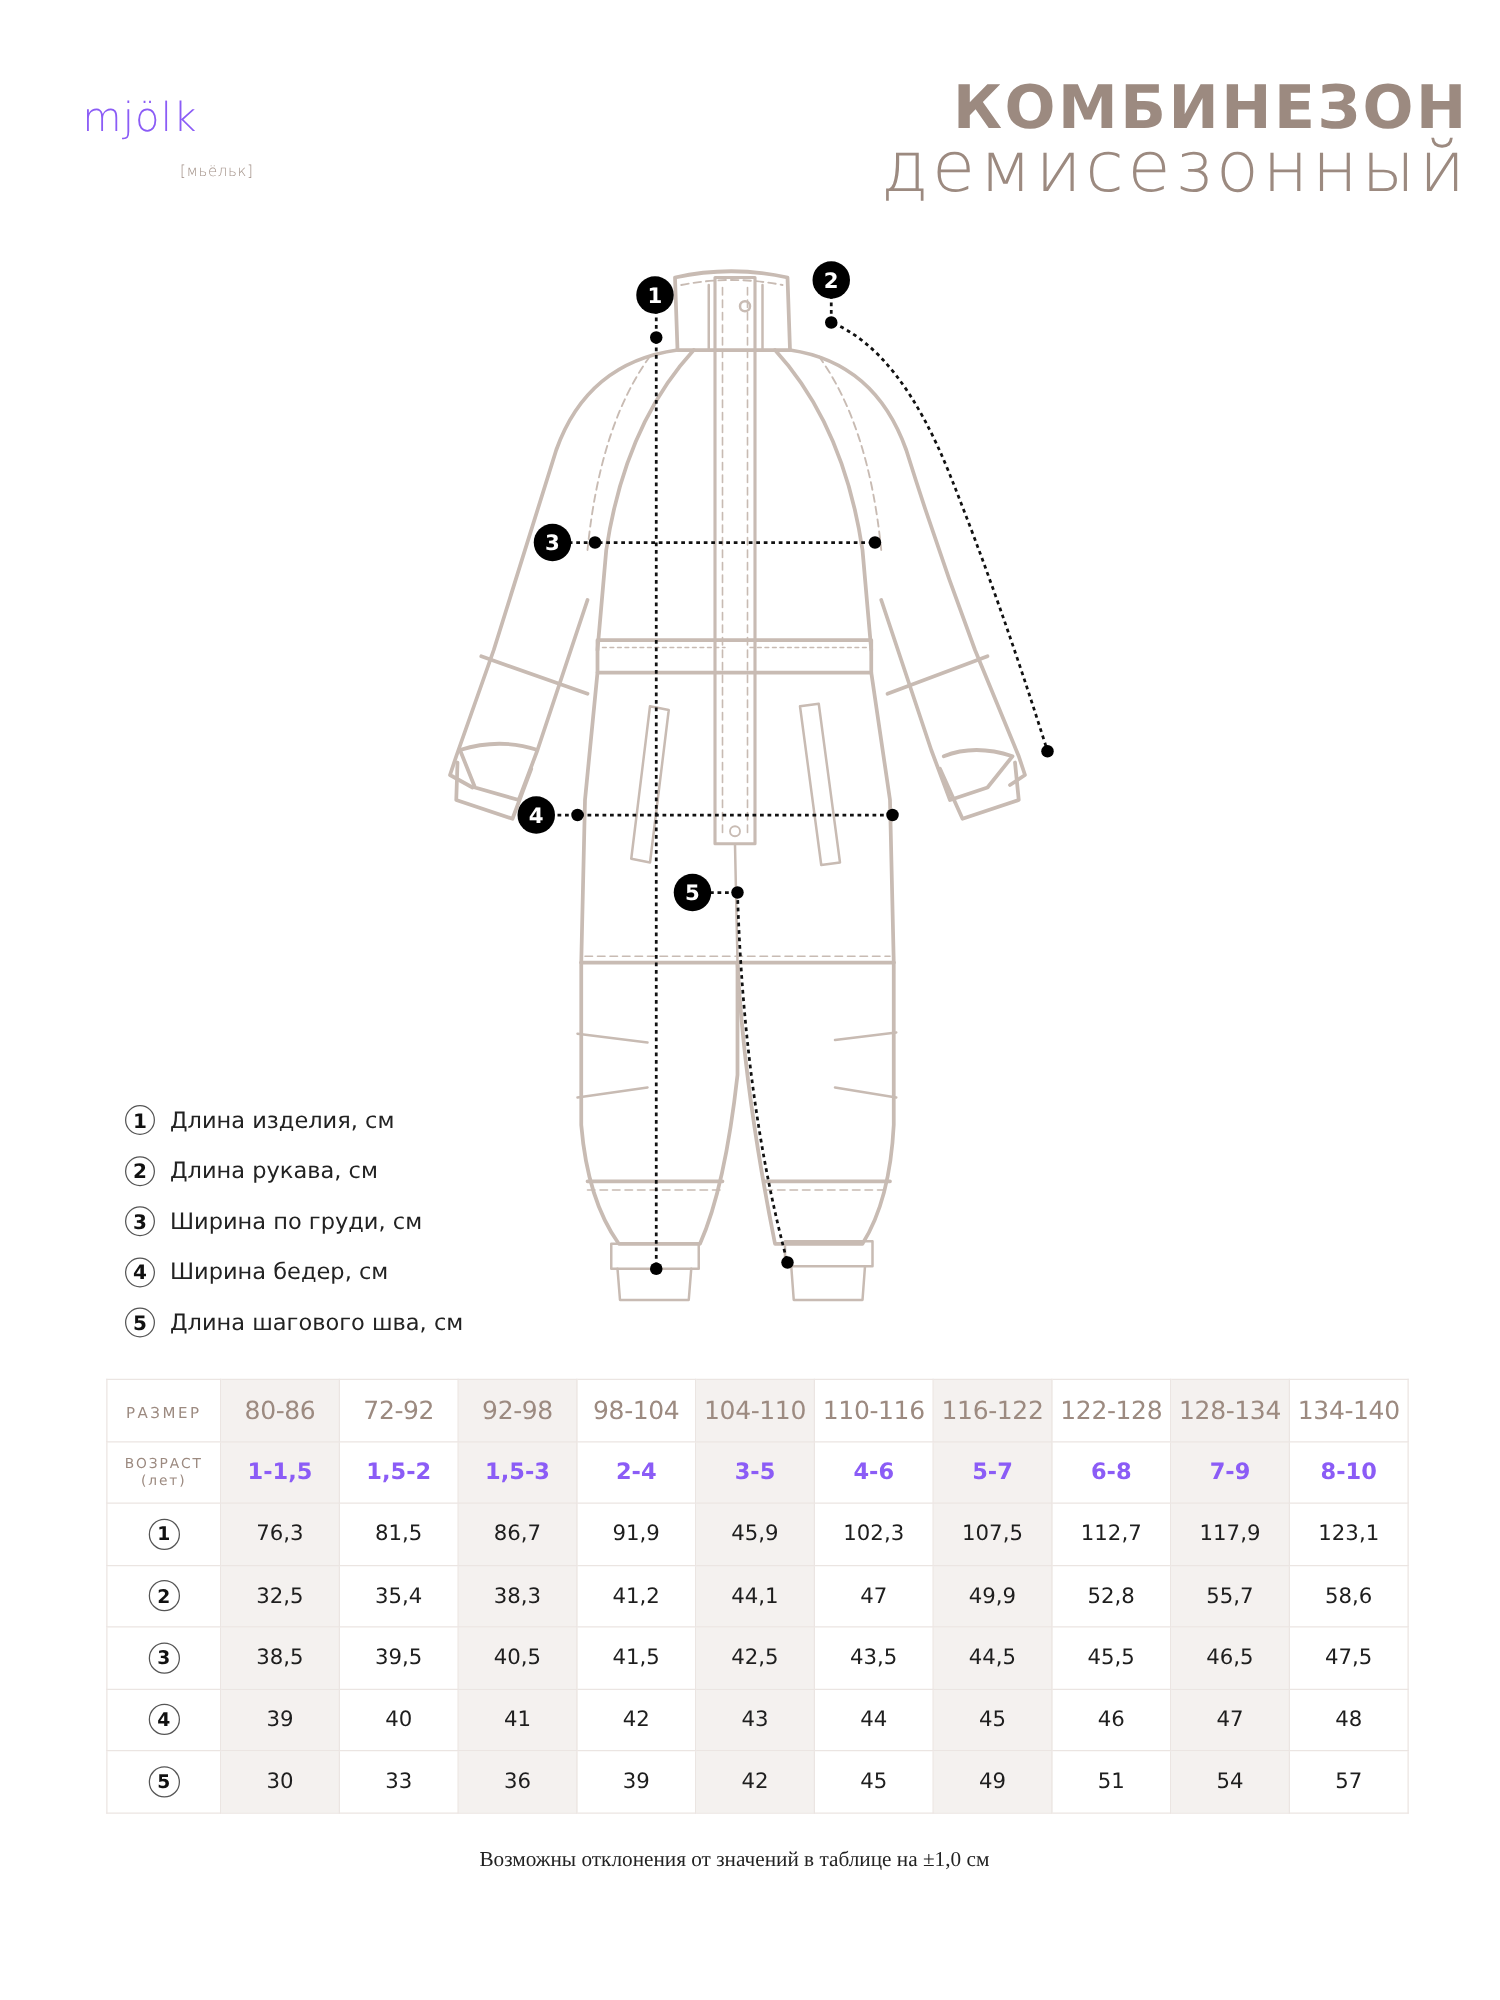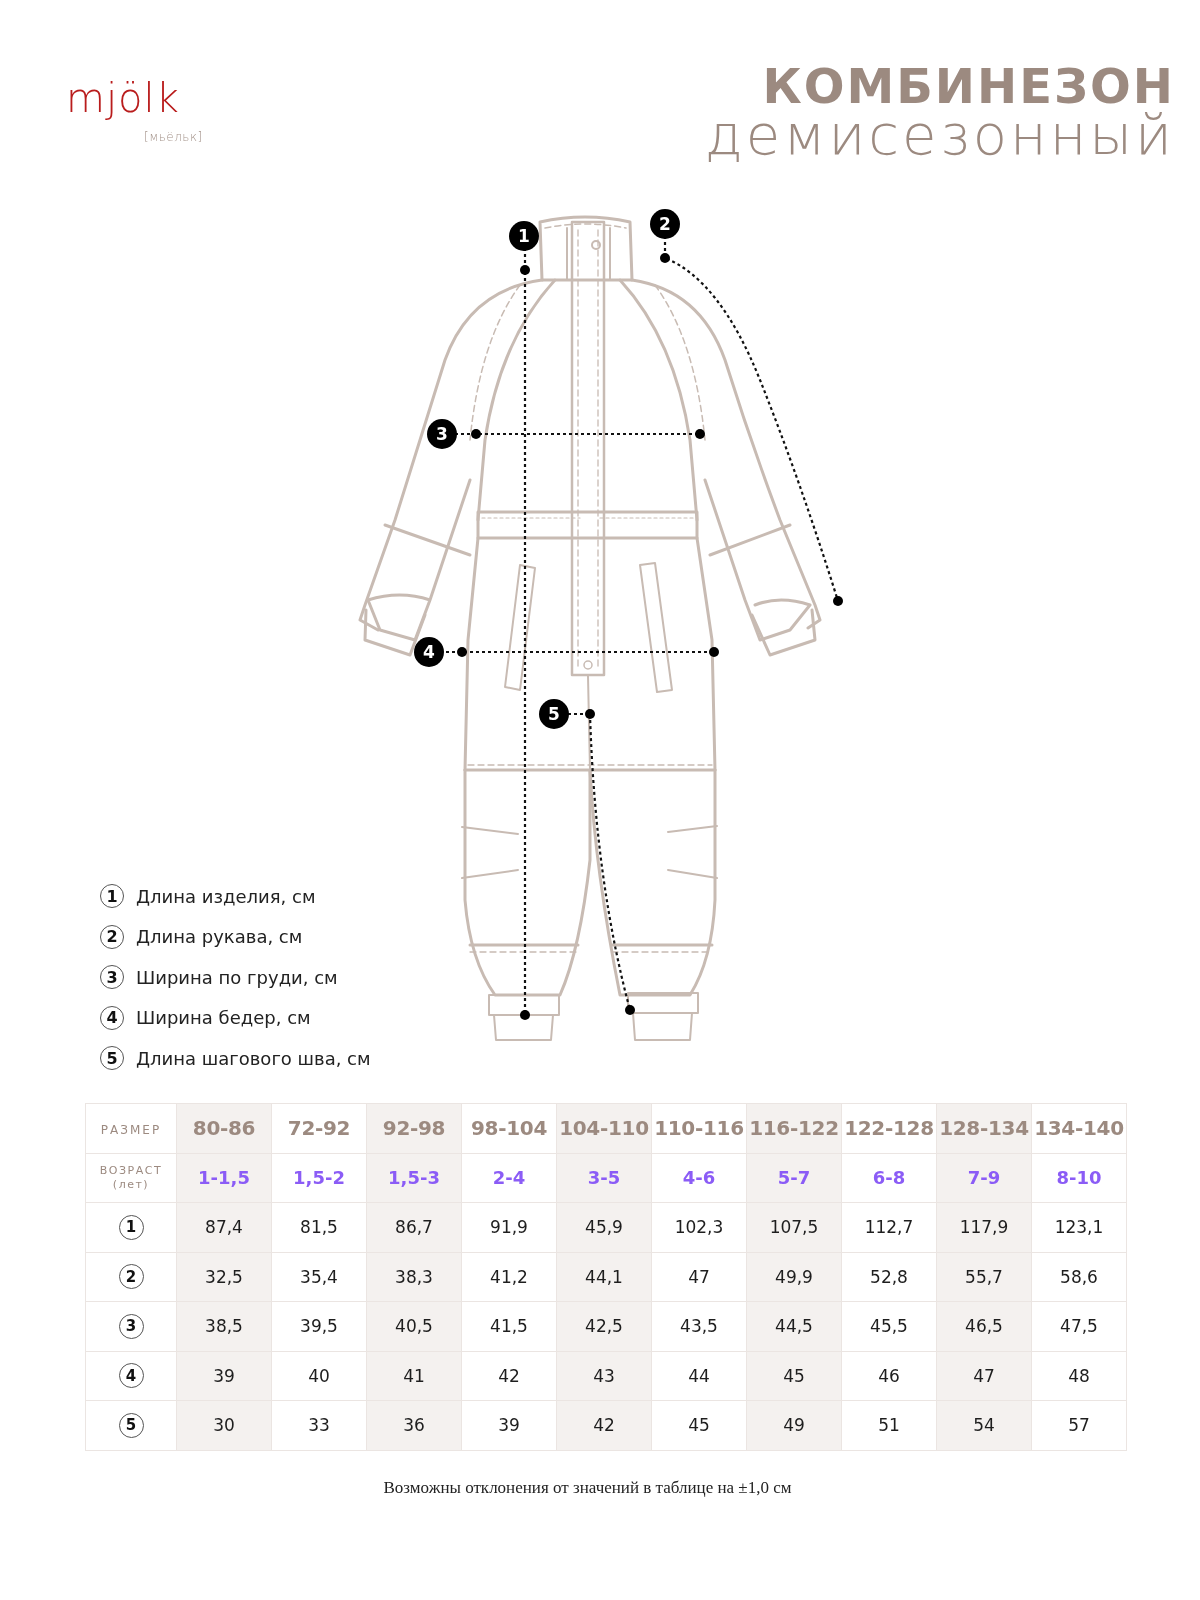--- a/index.html
+++ b/index.html
@@ -1,21 +1,21 @@
 <!DOCTYPE html>
 <html><head>
 <meta charset="utf-8">
 <style>
   html, body { margin: 0; padding: 0; background: #ffffff; }
   body { width: 1200px; height: 1600px; position: relative; overflow: hidden;
          font-family: "DejaVu Sans", "Liberation Sans", sans-serif; color: #1a1a1a; }
 
   .logo { position: absolute; left: 66px; top: 78px; width: 150px; height: 70px; }
-  .logo-main { position: absolute; left: 0; top: 0; font-size: 40px; font-weight: 200;
-               color: #b91c1c; letter-spacing: 1px; line-height: 1; font-family: "DejaVu Sans", sans-serif; }
+  .logo-main { position: absolute; left: 0; top: 0; font-size: 32px; font-weight: 200;
+               color: #8b5cf6; letter-spacing: 1px; line-height: 1; font-family: "DejaVu Sans", sans-serif; }
   .logo-sub { position: absolute; left: 78px; top: 52px; font-size: 12px; color: #a39289;
               letter-spacing: 0.5px; font-family: "DejaVu Sans", sans-serif; font-weight: 300; }
 
   .title-block { position: absolute; left: 0; width: 1175px; top: 60px; text-align: right; }
   .title-main { font-size: 48px; font-weight: bold; color: #9c8a80; letter-spacing: 2px;
                 line-height: 52px; font-family: "DejaVu Sans", sans-serif; }
   .title-sub { font-size: 56px; font-weight: 300; color: #9c8a80; letter-spacing: 3px;
                line-height: 46px; font-family: "DejaVu Sans", sans-serif; }
 
   .illustration { position: absolute; left: 0; top: 0; width: 1200px; height: 1080px; }
@@ -29,21 +29,21 @@
 
   table.sizes { position: absolute; left: 68px; top: 1103px; border-collapse: collapse;
                 font-family: "DejaVu Sans", sans-serif; margin-left: 17px; }
   table.sizes td { border: 1px solid #ebe5e2; height: 49.5px; padding: 0; text-align: center;
                    box-sizing: border-box; }
   table.sizes td.first { width: 91px; }
   table.sizes td.col { width: 95px; }
   table.sizes td.shade { background: #f4f1ef; }
   .hdr-label { font-size: 12px; letter-spacing: 2px; color: #9c8a80; }
   .hdr-label2 { font-size: 11px; letter-spacing: 1.5px; color: #9c8a80; line-height: 14px; }
-  .size-cell { font-size: 20px; font-weight: bold; color: #9c8a80; letter-spacing: -0.3px; }
+  .size-cell { font-size: 20px; font-weight: normal; color: #9c8a80; letter-spacing: -0.3px; }
   .age-cell { font-size: 18px; color: #8b5cf6; font-weight: 700; }
   .val-cell { font-size: 17px; color: #1e1e1e; }
   .row-num { display: inline-flex; width: 25px; height: 25px; border: 1.3px solid #555;
              border-radius: 50%; align-items: center; justify-content: center; font-weight: bold;
              font-size: 15px; color: #111; box-sizing: border-box; }
 
   .footnote { position: absolute; left: 0; width: 1175px; top: 1478px; text-align: center;
               font-size: 17px; color: #222; font-family: Liberation Serif, serif; }
 </style>
 </head>
@@ -196,21 +196,21 @@
         <td class="col"><span class="age-cell">2-4</span></td>
         <td class="col shade"><span class="age-cell">3-5</span></td>
         <td class="col"><span class="age-cell">4-6</span></td>
         <td class="col shade"><span class="age-cell">5-7</span></td>
         <td class="col"><span class="age-cell">6-8</span></td>
         <td class="col shade"><span class="age-cell">7-9</span></td>
         <td class="col"><span class="age-cell">8-10</span></td>
       </tr>
       <tr>
         <td class="first"><span class="row-num">1</span></td>
-        <td class="col shade"><span class="val-cell">87,4</span></td>
+        <td class="col shade"><span class="val-cell">76,3</span></td>
         <td class="col"><span class="val-cell">81,5</span></td>
         <td class="col shade"><span class="val-cell">86,7</span></td>
         <td class="col"><span class="val-cell">91,9</span></td>
         <td class="col shade"><span class="val-cell">45,9</span></td>
         <td class="col"><span class="val-cell">102,3</span></td>
         <td class="col shade"><span class="val-cell">107,5</span></td>
         <td class="col"><span class="val-cell">112,7</span></td>
         <td class="col shade"><span class="val-cell">117,9</span></td>
         <td class="col"><span class="val-cell">123,1</span></td>
       </tr>

